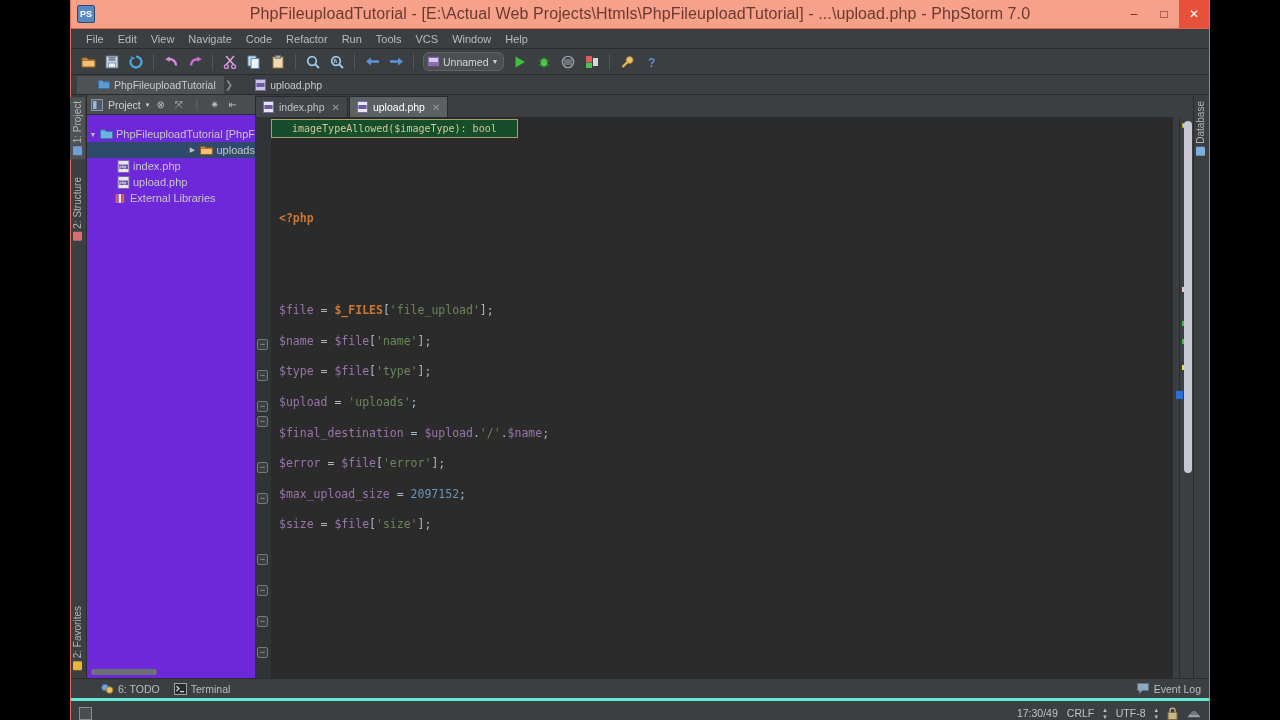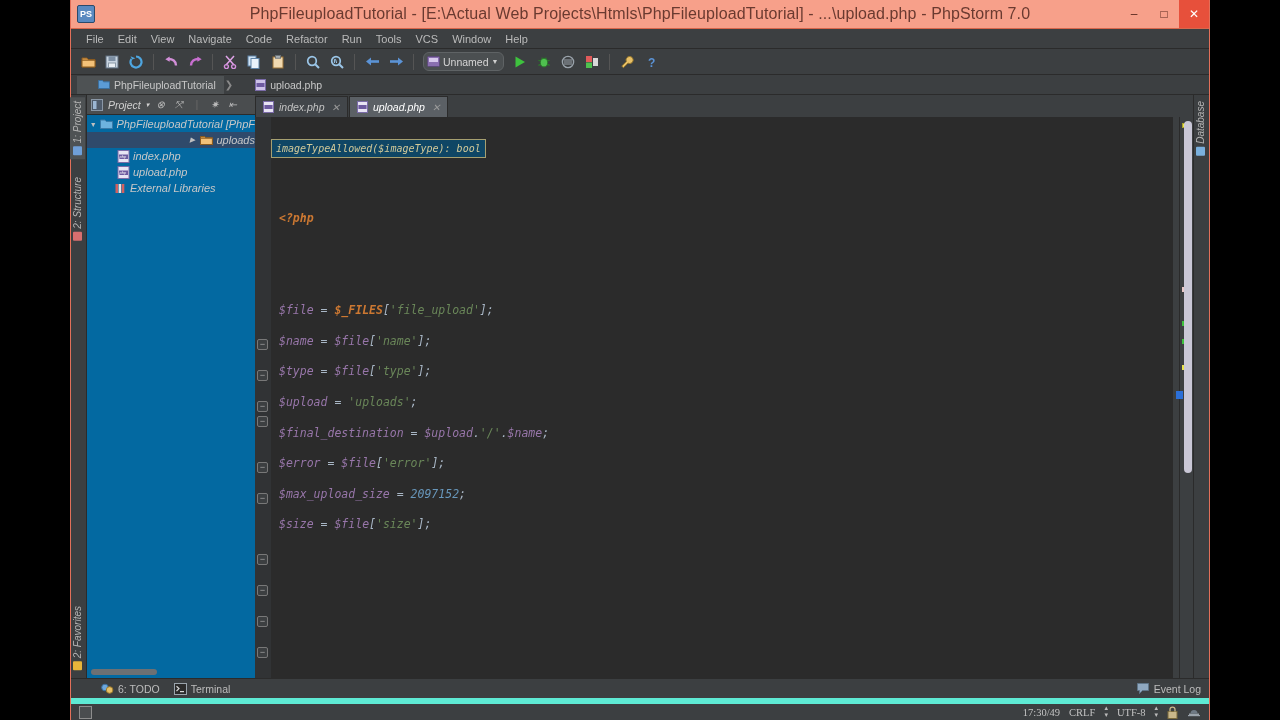--- a/index.html
+++ b/index.html
@@ -72,21 +72,21 @@
   .navbar {
     height:20px; background:#3c3f41; display:flex; align-items:center;
     padding-left:6px; flex:0 0 20px; border-bottom:1px solid #2b2b2b;
   }
   .crumb { display:flex;align-items:center;gap:4px; padding:0 8px 0 21px; height:18px;
            font-size:10.5px;color:#c8c8c8; position:relative; }
   .crumb.sel { background:#4e5254; }
   .crumb-arrow { color:#8a8a8a; font-size:10px; margin:0 1px; }
 
   
-  .main { flex:1 1 auto; display:flex; min-height:0; background:#3c3f41;font-style:italic; }
+  .main { flex:1 1 auto; display:flex; min-height:0; background:#3c3f41; }
 
   
   .side-strip {
     width:16px; background:#3c3f41; position:relative; flex:0 0 16px;
     border-right:1px solid #2b2b2b;
   }
   .vtab {
     position:absolute; left:-1px;
     writing-mode:vertical-rl; transform:rotate(180deg);
     font-size:10px; color:#b4b4b4; white-space:nowrap;
@@ -101,21 +101,21 @@
   }
 
   
   .proj-panel { width:168px; background:#3c3f41; display:flex; flex-direction:column; flex:0 0 168px; }
   .proj-head {
     height:20px; display:flex; align-items:center; gap:5px; padding:0 4px;
     background:#4a4d4f; border-bottom:1px solid #2b2b2b;
   }
   .proj-head-label { font-size:10.5px; color:#cfcfcf; }
   .ph-ico { width:13px;height:13px;display:flex;align-items:center;justify-content:center;font-size:10px;color:#b9b9b9; }
-  .proj-tree { flex:1 1 auto; background:#0369a1; padding-top:1px; font-size:11px; color:#c8c8c8; overflow:hidden; position:relative; }
+  .proj-tree { flex:1 1 auto; background:#6d28d9; padding-top:11px; font-size:11px; color:#c8c8c8; overflow:hidden; position:relative; }
   .tnode { display:flex; align-items:center; height:16px; gap:3px; white-space:nowrap; }
   .tnode.sel { background:#2f4a6b; }
   .tw { width:10px;display:flex;align-items:center;justify-content:center;font-size:7px;color:#c0c0c0; }
   .ticon { width:13px;height:13px;flex:0 0 13px; }
   .proj-scroll {
     position:absolute; left:4px; bottom:3px; width:66px; height:6px;
     background:#6d7073; border-radius:3px;
   }
 
   
@@ -155,24 +155,24 @@
   .v   { color:#9876aa; }                      
   .s   { color:#6a8759; }                      
   .n   { color:#6897bb; }                      
   .p   { color:#a9b7c6; }                      
   .sv  { color:#cc7832; font-weight:bold; }
   .hl-err  { background:#8b4a4a; border-radius:1px; }
 
   
   .param-hint {
     position:absolute; left:0px; top:2px;
-    background:#0c4a6e; border:1px solid #b8b07a;
+    background:#14532d; border:1px solid #b8b07a;
     font-family:"DejaVu Sans Mono","Liberation Mono",monospace;
-    font-size:10px; color:#e8dfa8; padding:1px 4px; white-space:nowrap;
-    z-index:6; opacity:0.88;margin-top:20px;
+    font-size:10px; color:#e8dfa8; padding:1px 20px; white-space:nowrap;
+    z-index:6; opacity:0.88;
   }
 
   
   .stripe {
     width:14px; background:#3c3f41; flex:0 0 14px; position:relative;
     border-left:1px solid #2b2b2b;
   }
   .stripe .mk { position:absolute; left:2px; width:9px; height:5px; }
   .vscroll {
     position:absolute; right:1px; top:4px; width:8px; height:352px;
@@ -183,24 +183,23 @@
   
   .bottom-strip {
     height:20px; background:#3c3f41; display:flex; align-items:center;
     flex:0 0 20px; padding-left:30px; gap:14px;
     border-top:1px solid #2b2b2b;
   }
   .bs-item { display:flex; align-items:center; gap:4px; font-size:10.5px; color:#bcbcbc; }
   .bs-right { margin-left:auto; display:flex; align-items:center; gap:5px; padding-right:8px; }
 
   .statusbar {
-    height:22px; background:#3c3f41; display:flex; align-items:center;
+    height:22px; background:#3c3f41; display:flex; align-items:flex-end;
     flex:0 0 22px; padding:0 8px; gap:10px;
-    border-top:6px solid #5eead4;
-    font-family:Liberation Serif, serif;
+    border-top:3px solid #5eead4;
   }
   .sb-text { font-size:10.5px; color:#c2c2c2; }
   .sb-right { margin-left:auto; display:flex; align-items:center; gap:9px; }
   .sb-spin { font-size:7px; color:#bbb; line-height:7px; display:flex; flex-direction:column;}
   .sb-box { width:13px;height:13px;border:1px solid #8d8d8d;background:#4a4d4f; }
 
   .ico { display:block; }
 </style>
 </head>
 <body>

